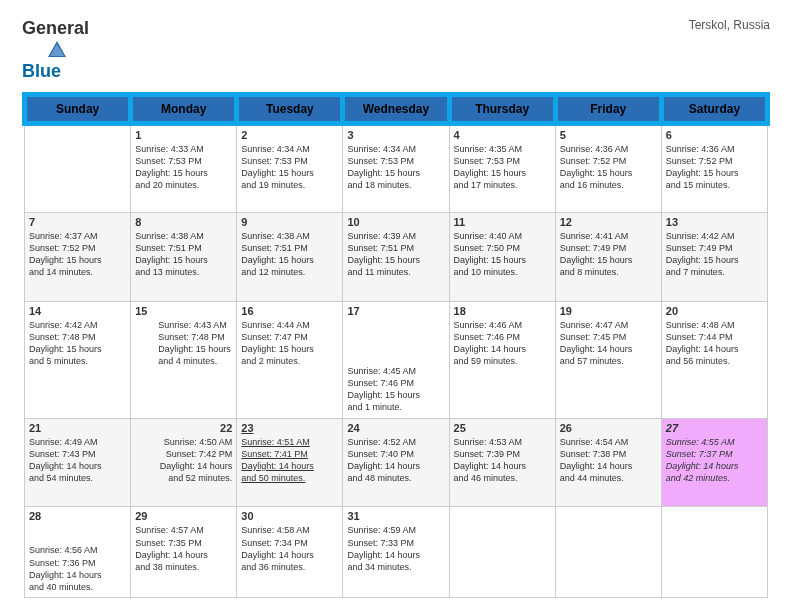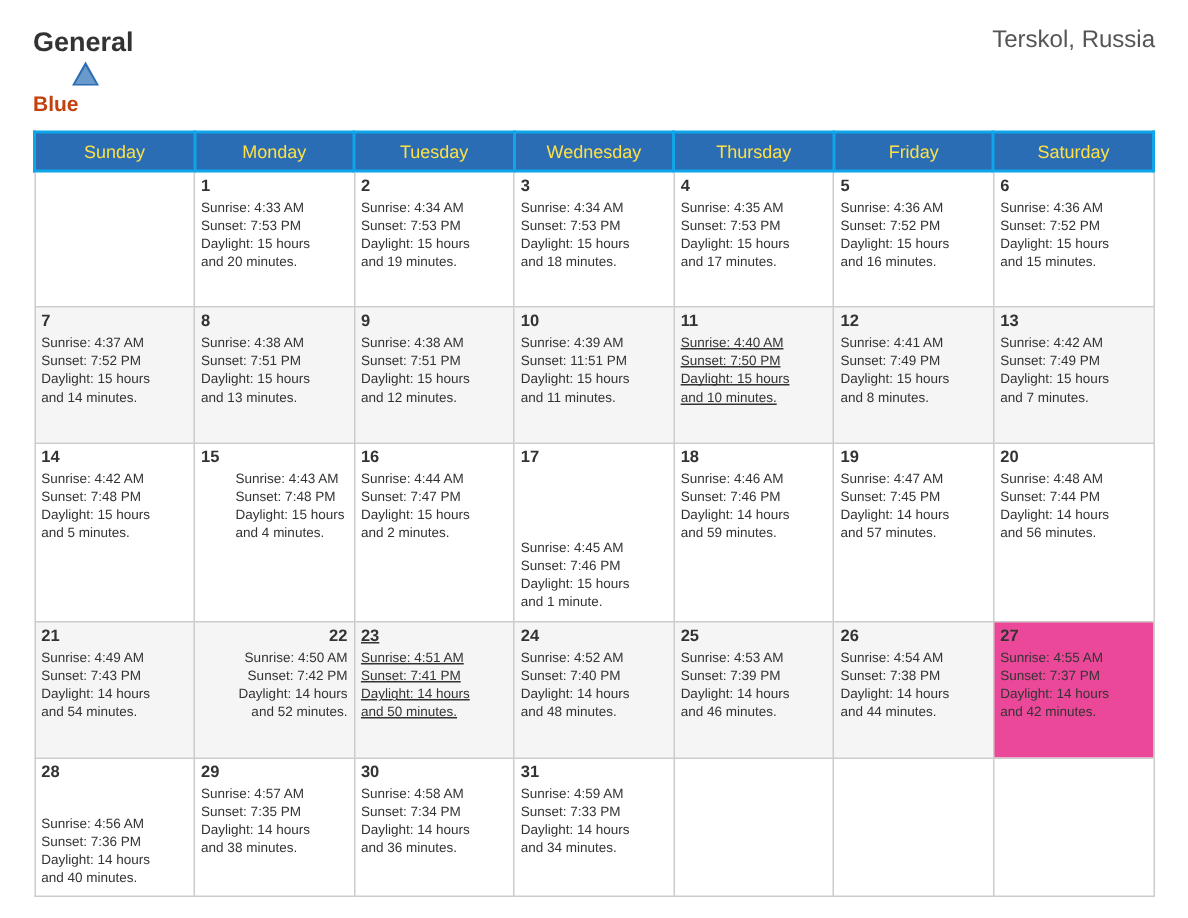--- a/index.html
+++ b/index.html
@@ -32,56 +32,56 @@
       display: flex;
       align-items: center;
       flex-direction: column;
     }
     .logo-general {
       font-size: 18px;
       font-weight: bold;
       color: #333;
     }
     .logo-blue {
-      font-size: 14px;
-      font-weight: bold;
-      color: #c2410c;
+      font-size: 18px;
+      font-weight: bold;
+      color: #0369a1;
     }
     .logo-icon {
       width: 22px;
       height: 22px;
       margin-left: 2px;
       display: inline-block;
     }
     .title-section {
       text-align: right;
     }
     .main-title {
       font-size: 36px;
       font-weight: bold;
       color: #333;
       line-height: 1.1;
     }
     .sub-title {
-      font-size: 16px;
+      font-size: 12px;
       color: #555;
     }
     .calendar {
       width: 100%;
       border-collapse: collapse;
       flex: 1;
     }
     .calendar th {
       background-color: #2a6db5;
-      color: #fde047;
+      color: #000000;
       text-align: center;
       font-size: 12px;
-      font-weight: normal;
+      font-weight: bold;
       padding: 5px 3px;
-      border: 2px solid #0ea5e9;
+      border: 5px solid #0ea5e9;
     }
     .calendar td {
       border: 1px solid #ccc;
       vertical-align: top;
       padding: 3px 4px;
       font-size: 9.5px;
       color: #333;
       width: calc(100%/7);
       height: 88px;
     }
@@ -193,27 +193,27 @@
           <td style="background-color: rgb(245, 245, 245);">
             <div class="day-number">9</div>
             <div class="day-info" style="white-space: pre-line;">Sunrise: 4:38 AM
 Sunset: 7:51 PM
 Daylight: 15 hours
 and 12 minutes.</div>
           </td>
           <td style="background-color: rgb(245, 245, 245);">
             <div class="day-number">10</div>
             <div class="day-info" style="white-space: pre-line;">Sunrise: 4:39 AM
-Sunset: 11:51 PM
+Sunset: 7:51 PM
 Daylight: 15 hours
 and 11 minutes.</div>
           </td>
           <td style="background-color: rgb(245, 245, 245);">
             <div class="day-number">11</div>
-            <div class="day-info" style="white-space: pre-line; text-decoration: underline;">Sunrise: 4:40 AM
+            <div class="day-info" style="white-space: pre-line;">Sunrise: 4:40 AM
 Sunset: 7:50 PM
 Daylight: 15 hours
 and 10 minutes.</div>
           </td>
           <td style="background-color: rgb(245, 245, 245);">
             <div class="day-number">12</div>
             <div class="day-info" style="white-space: pre-line;">Sunrise: 4:41 AM
 Sunset: 7:49 PM
 Daylight: 15 hours
 and 8 minutes.</div>
@@ -313,21 +313,21 @@
 Daylight: 14 hours
 and 46 minutes.</div>
           </td>
           <td style="background-color: rgb(245, 245, 245);">
             <div class="day-number">26</div>
             <div class="day-info" style="white-space: pre-line;">Sunrise: 4:54 AM
 Sunset: 7:38 PM
 Daylight: 14 hours
 and 44 minutes.</div>
           </td>
-          <td style="background-color: #ec4899;">
+          <td style="background-color: #f0abfc; font-style: italic;">
             <div class="day-number">27</div>
             <div class="day-info" style="white-space: pre-line;">Sunrise: 4:55 AM
 Sunset: 7:37 PM
 Daylight: 14 hours
 and 42 minutes.</div>
           </td>
         </tr>
         <tr>
           <td>
             <div class="day-number">28</div>

